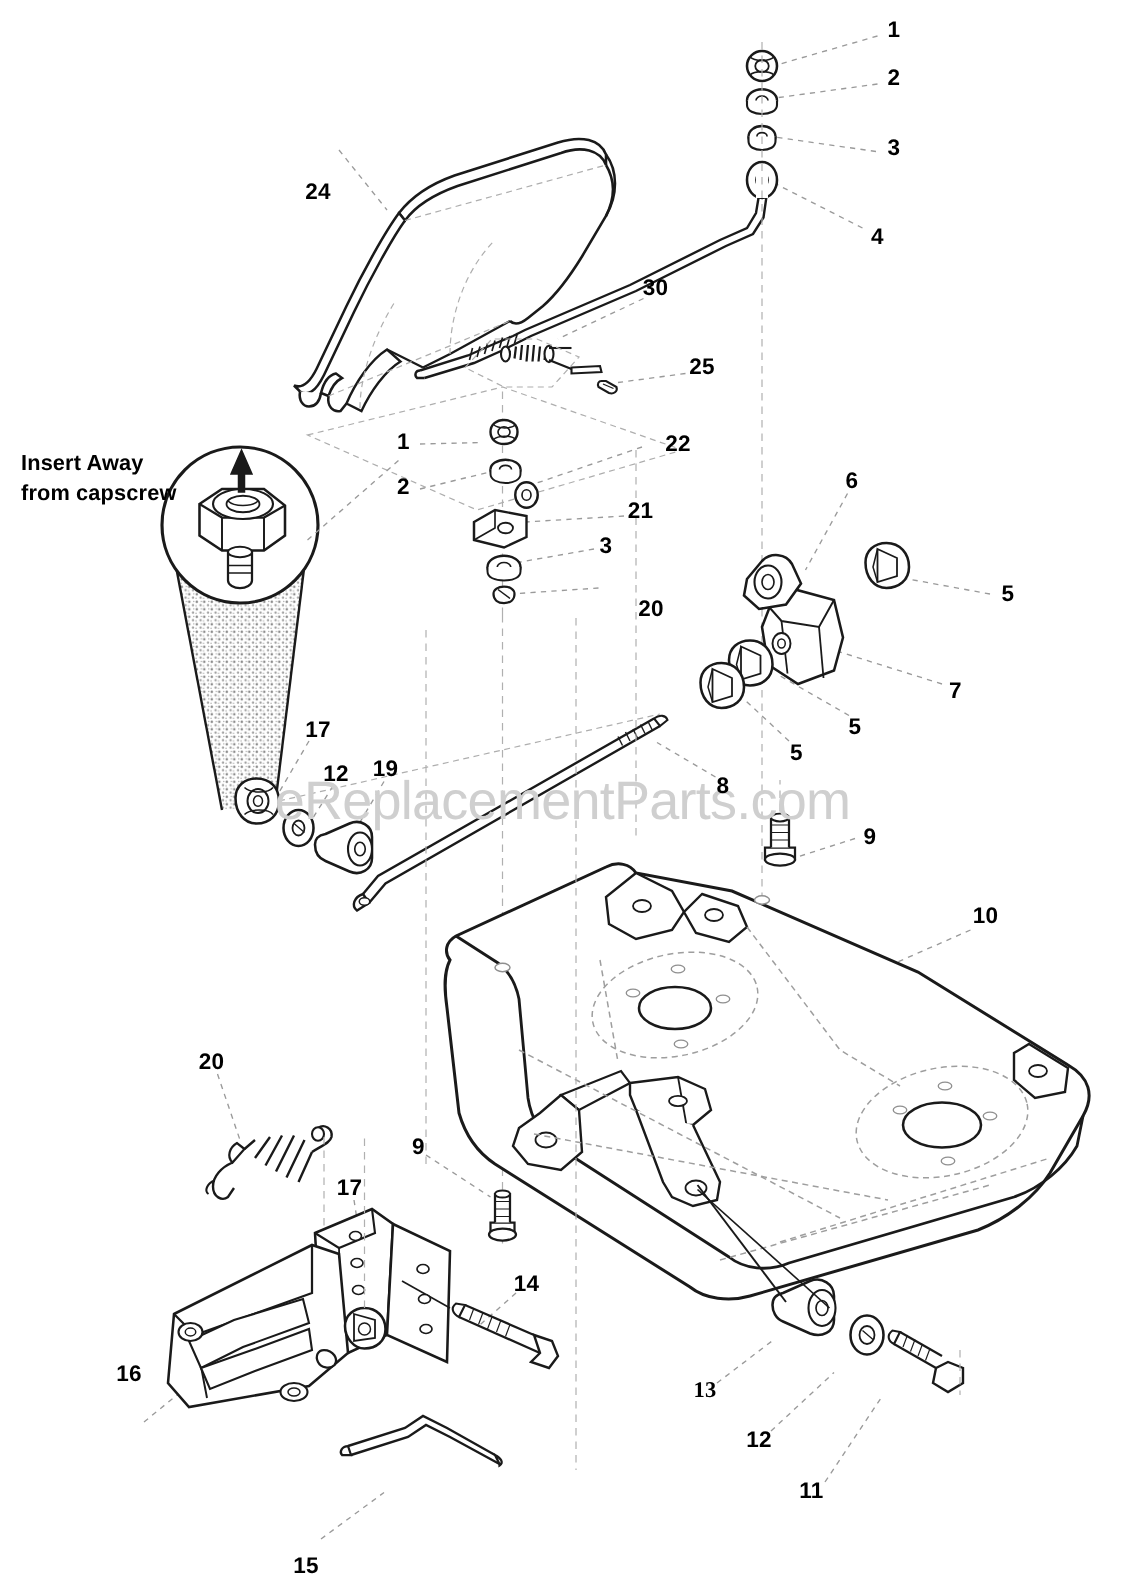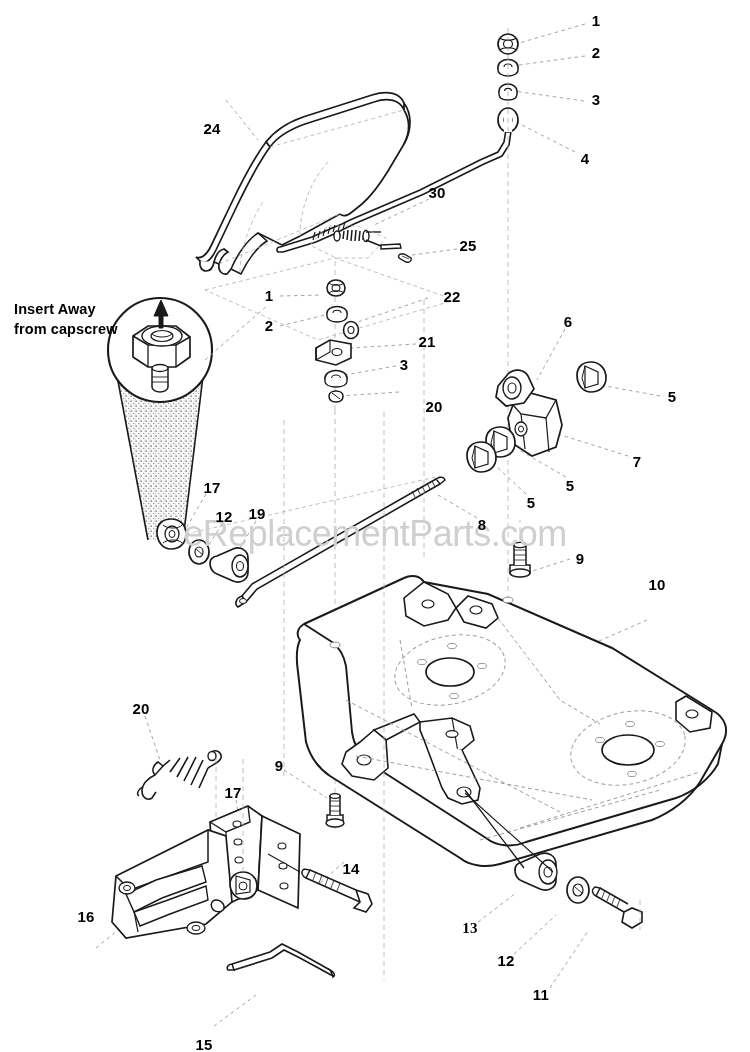--- a/index.html
+++ b/index.html
@@ -507,25 +507,25 @@
       <div class="callout" style="left: 568px; top: 321px;">6</div>
       <div class="callout" style="left: 672px; top: 396px;">5</div>
       <div class="callout" style="left: 637px; top: 461px;">7</div>
       <div class="callout" style="left: 570px; top: 485px;">5</div>
       <div class="callout" style="left: 531px; top: 502px;">5</div>
       <div class="callout" style="left: 212px; top: 487px;">17</div>
       <div class="callout" style="left: 224px; top: 516px;">12</div>
       <div class="callout" style="left: 257px; top: 513px;">19</div>
       <div class="callout" style="left: 482px; top: 524px;">8</div>
       <div class="callout" style="left: 580px; top: 558px;">9</div>
-      <div class="callout" style="left: 657px; top: 584px;">10</div>
+      <div class="callout" style="left: 657px; top: 611px;">10</div>
       <div class="callout" style="left: 141px; top: 708px;">20</div>
       <div class="callout" style="left: 279px; top: 765px;">9</div>
       <div class="callout" style="left: 233px; top: 792px;">17</div>
-      <div class="callout" style="left: 351px; top: 856px; margin-top: 12px;">14</div>
+      <div class="callout" style="left: 351px; top: 856px;">14</div>
       <div class="callout" style="left: 86px; top: 916px;">16</div>
       <div class="callout" style="left: 204px; top: 1044px;">15</div>
       <div class="callout" style="left: 470px; top: 928px; font-family: Liberation Serif, serif;">13</div>
       <div class="callout" style="left: 506px; top: 960px;">12</div>
       <div class="callout" style="left: 541px; top: 994px;">11</div>
     </div>
 
 </div>
 
 </body></html>

